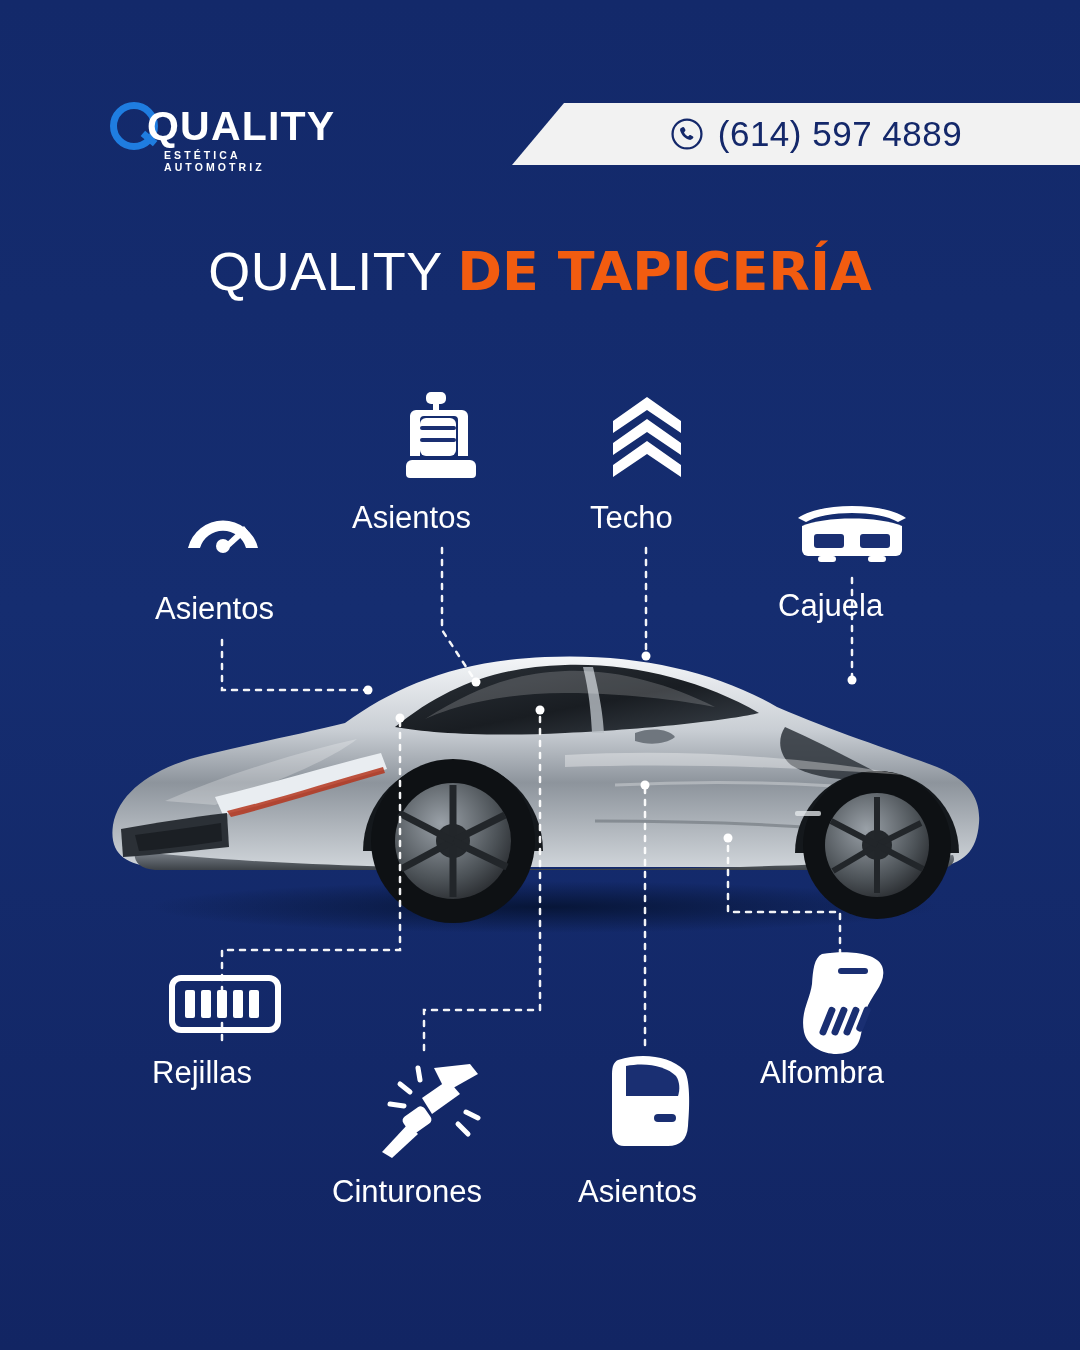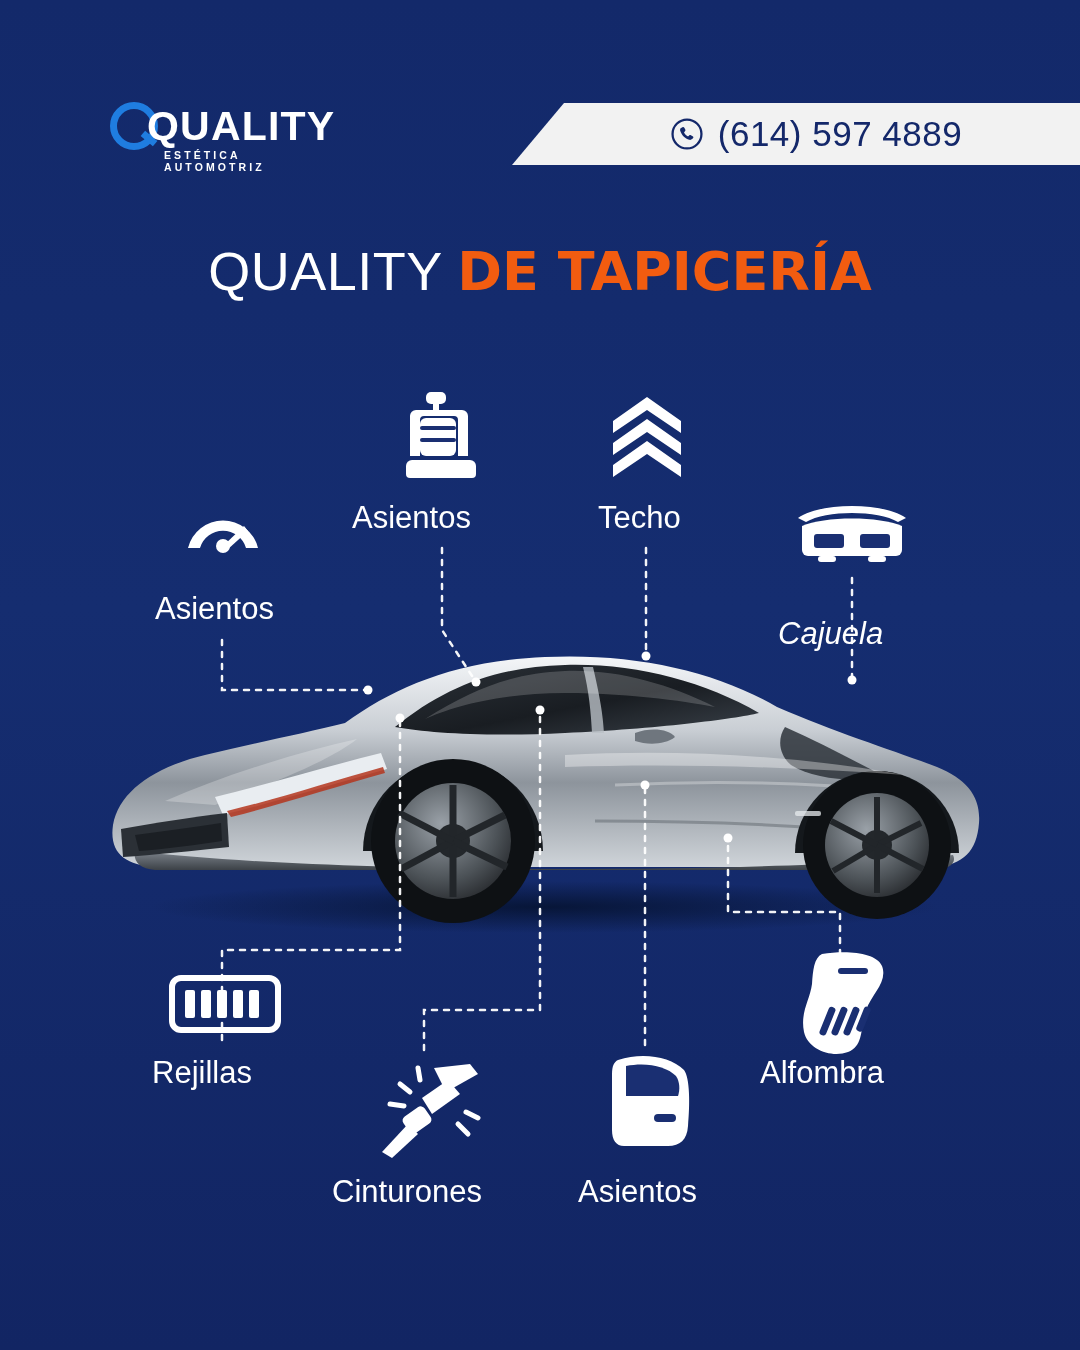--- a/index.html
+++ b/index.html
@@ -306,33 +306,33 @@
   </div>
   <div class="lbl" style="left:352px; top:500px;">Asientos</div>
 
   <div class="ico" style="left:611px; top:395px;">
     <svg width="72" height="82" viewBox="0 0 72 82">
       <path d="M36 2 L70 26 L70 38 L36 15 L2 38 L2 26 Z" fill="#ffffff"></path>
       <path d="M36 24 L70 48 L70 60 L36 37 L2 60 L2 48 Z" fill="#ffffff"></path>
       <path d="M36 46 L70 70 L70 82 L36 59 L2 82 L2 70 Z" fill="#ffffff"></path>
     </svg>
   </div>
-  <div class="lbl" style="left:590px; top:500px;margin-left:8px;">Techo</div>
+  <div class="lbl" style="left:590px; top:500px;">Techo</div>
 
   <div class="ico" style="left:794px; top:500px;">
     <svg width="116" height="62" viewBox="0 0 116 62">
       <path d="M4 18 C26 2 90 2 112 18 L104 22 C84 10 32 10 12 22 Z" fill="#ffffff"></path>
       <path d="M8 26 C30 16 86 16 108 26 L108 50 a6 6 0 0 1 -6 6 H14 a6 6 0 0 1 -6 -6 Z" fill="#ffffff"></path>
       <rect x="20" y="34" width="30" height="14" rx="3" fill="#1a2f72"></rect>
       <rect x="66" y="34" width="30" height="14" rx="3" fill="#1a2f72"></rect>
       <rect x="24" y="56" width="18" height="6" rx="3" fill="#ffffff"></rect>
       <rect x="74" y="56" width="18" height="6" rx="3" fill="#ffffff"></rect>
     </svg>
   </div>
-  <div class="lbl" style="left:778px; top:616px;font-style:italic;">Cajuela</div>
+  <div class="lbl" style="left:778px; top:588px;">Cajuela</div>
 
   <div class="ico" style="left:170px; top:976px;">
     <svg width="110" height="56" viewBox="0 0 110 56">
       <rect x="2" y="2" width="106" height="52" rx="9" fill="none" stroke="#ffffff" stroke-width="6"></rect>
       <g fill="#ffffff">
         <rect x="15" y="14" width="10" height="28" rx="2"></rect>
         <rect x="31" y="14" width="10" height="28" rx="2"></rect>
         <rect x="47" y="14" width="10" height="28" rx="2"></rect>
         <rect x="63" y="14" width="10" height="28" rx="2"></rect>
         <rect x="79" y="14" width="10" height="28" rx="2"></rect>

